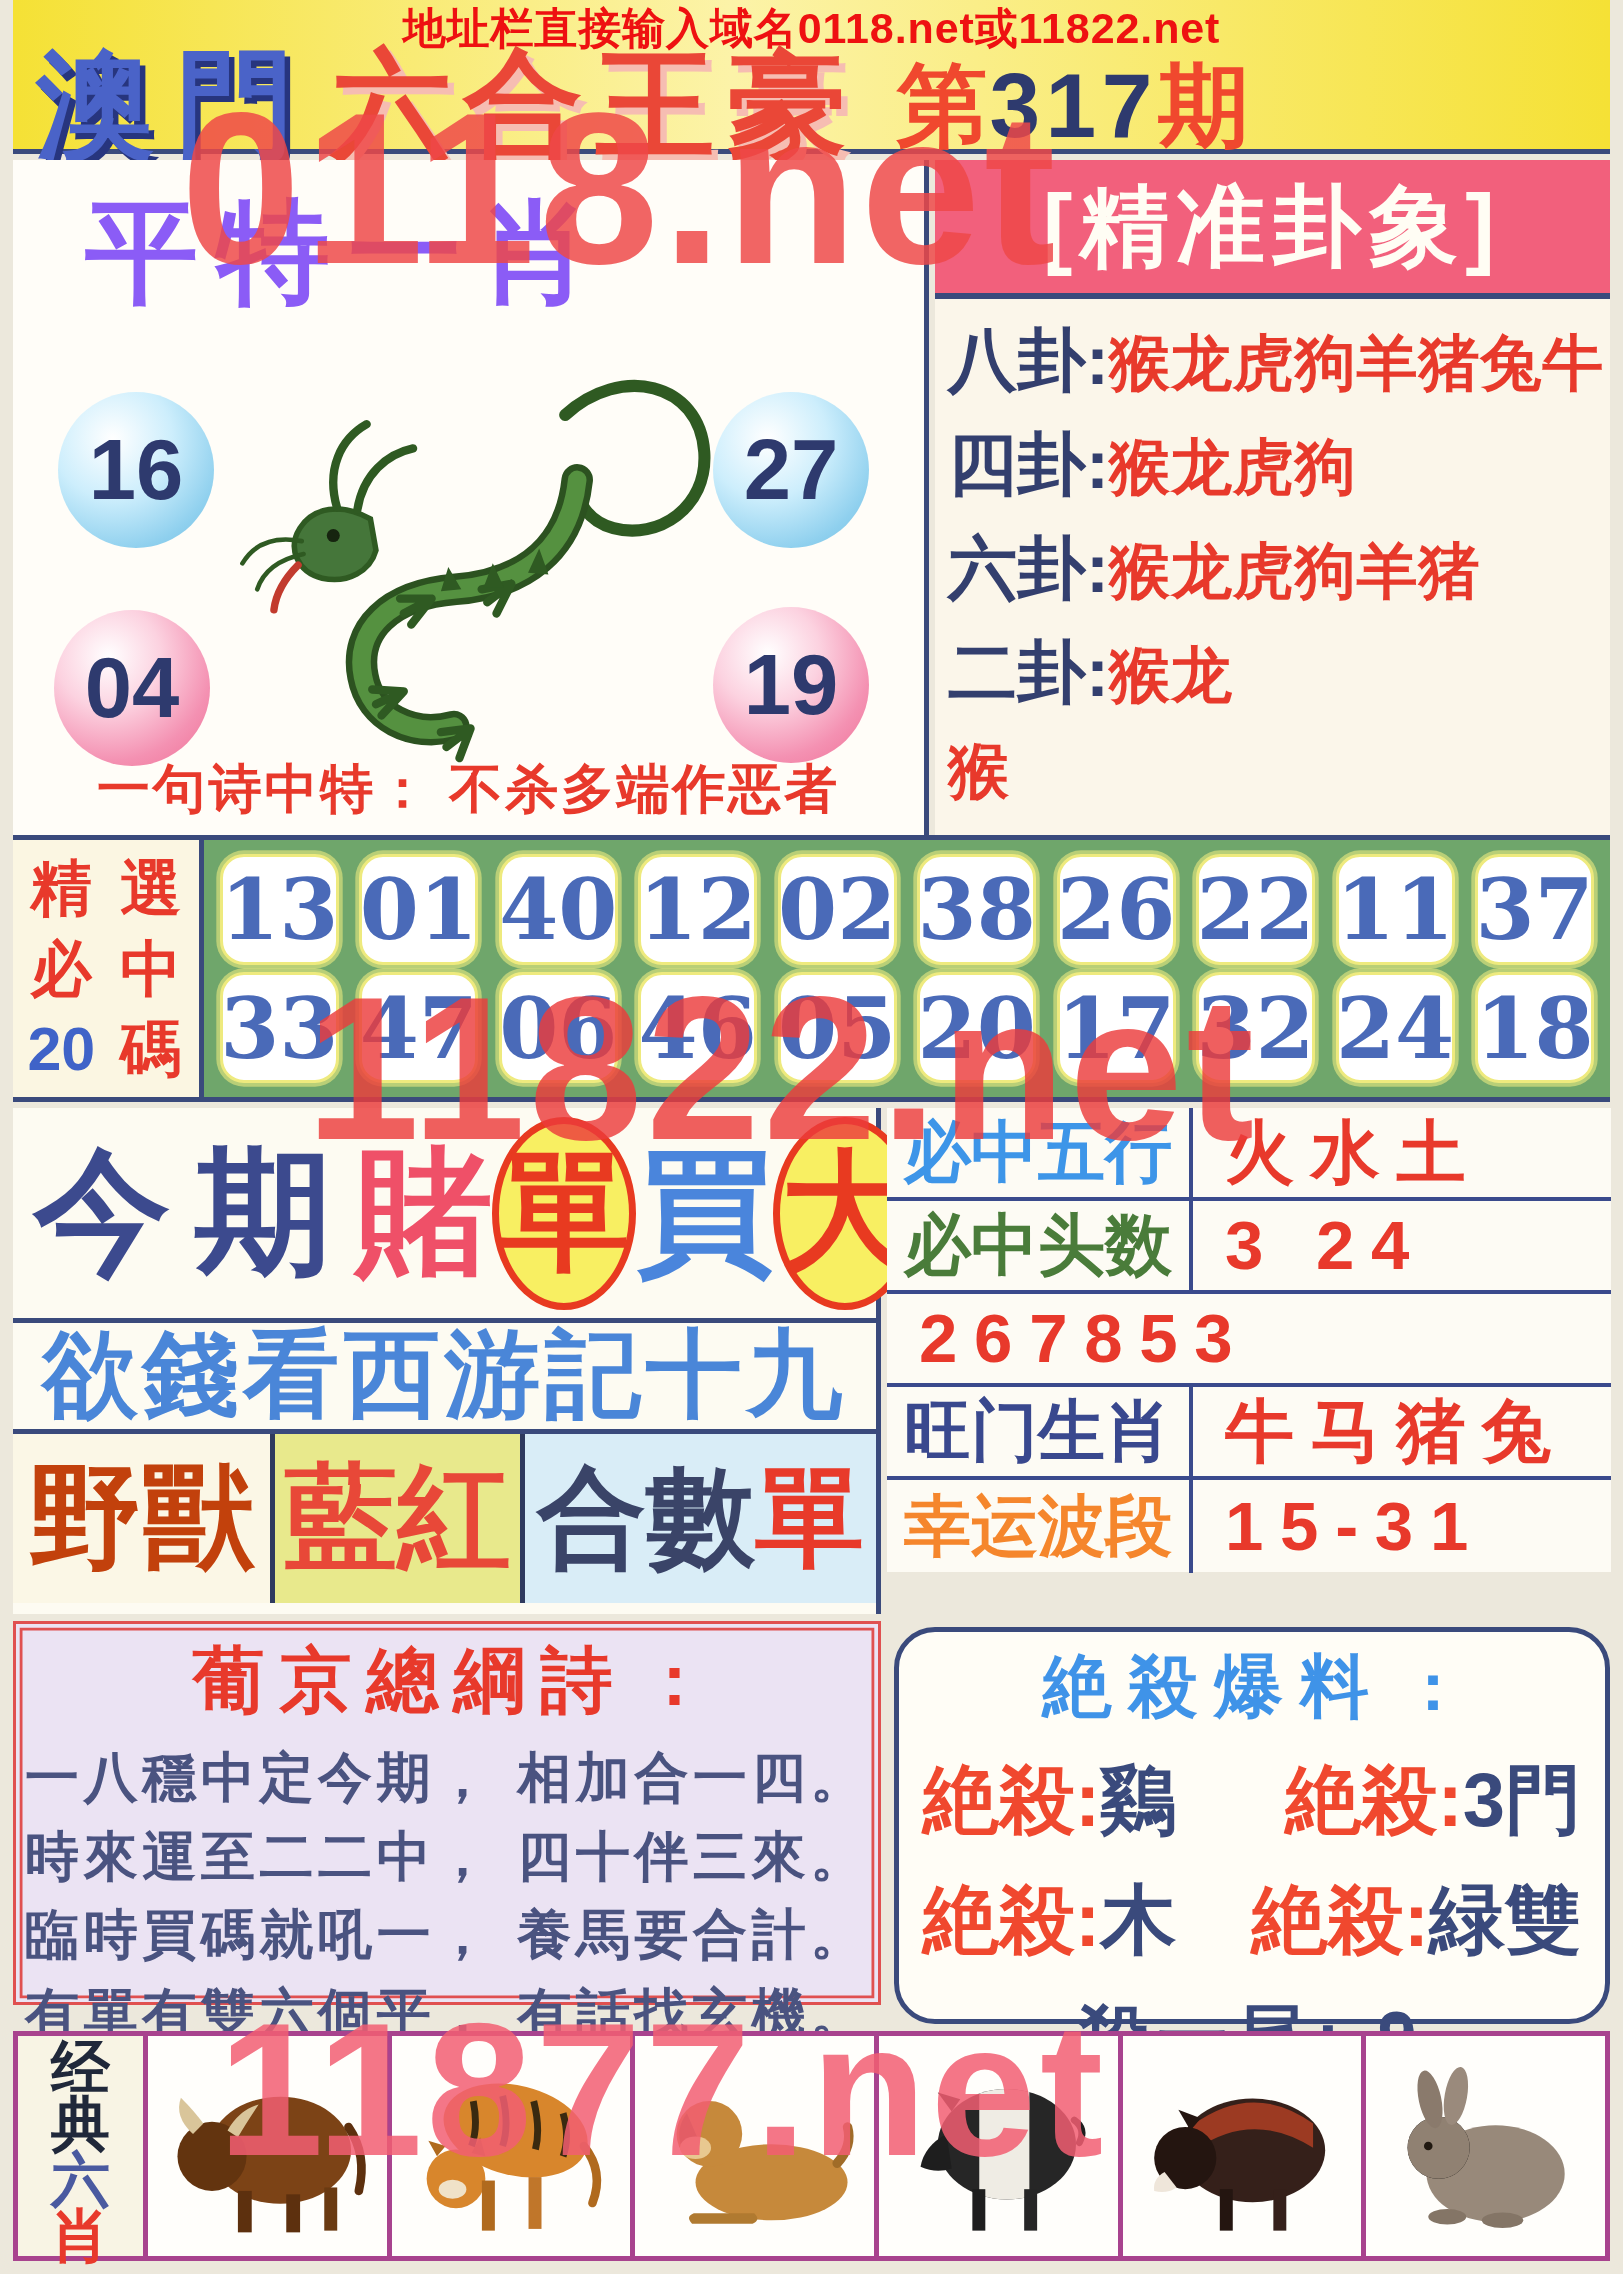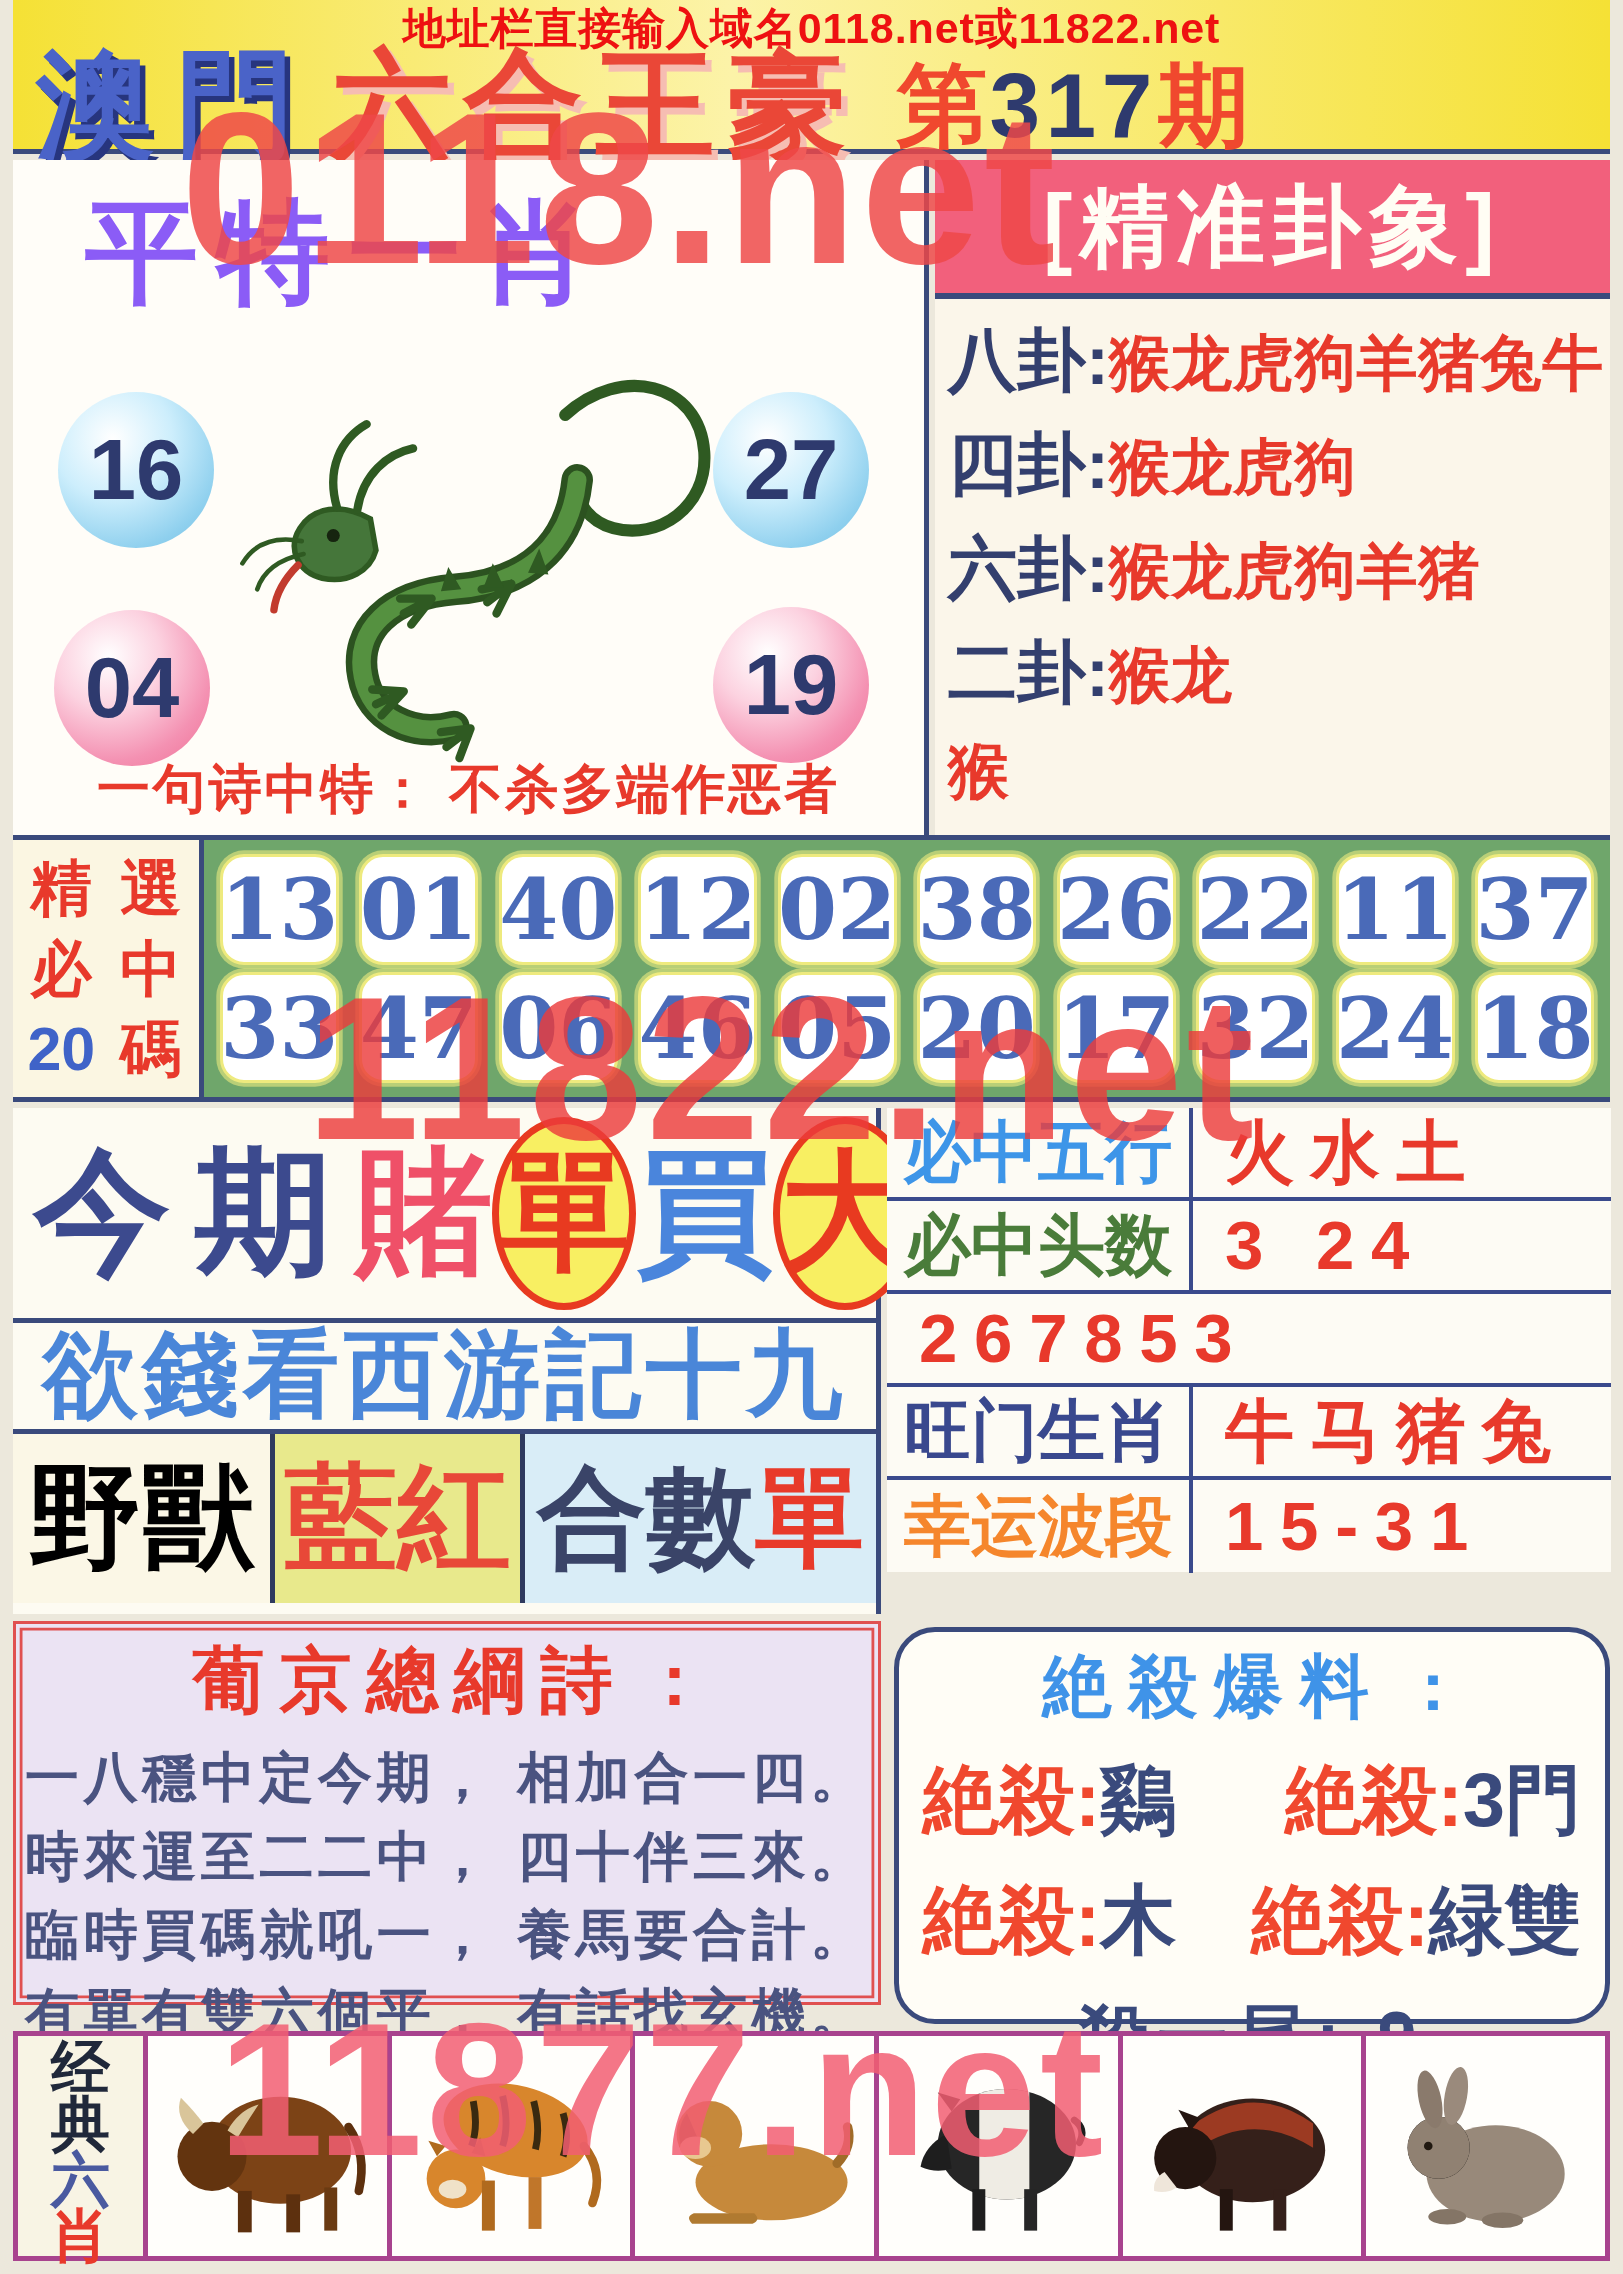--- a/index.html
+++ b/index.html
@@ -55,21 +55,21 @@
   .bet-row{height:215px;border-bottom:5.6px solid #3a4a7c;display:flex;align-items:center;justify-content:space-between;padding:0 20.4px;white-space:nowrap;}
   .bet-navy{font-size:137px;font-weight:bold;color:#3c4a8e;letter-spacing:24px;}
   .bet-pink{font-size:137px;font-weight:bold;color:#ef5068;}
   .bet-blue{font-size:137px;font-weight:bold;color:#4a85dc;}
   .bet-oval{width:147px;height:193px;border:7.4px solid #e83a20;border-radius:50%;background:#f8ef62;
     display:flex;align-items:center;justify-content:center;font-size:130px;font-weight:bold;color:#e83a20;}
   .riddle-row{height:111px;border-bottom:5.6px solid #3a4a7c;display:flex;align-items:center;justify-content:center;
     font-size:96px;font-weight:bold;color:#4a86d8;letter-spacing:4.6px;white-space:nowrap;}
   .box-row{height:169px;display:flex;}
   .bx{display:flex;align-items:center;justify-content:center;border-right:5.6px solid #2f3a5e;font-weight:bold;white-space:nowrap;}
-  .bx1{width:262px;background:#fbf7e6;color:#000000;font-size:113px;}
+  .bx1{width:262px;background:#fbf7e6;color:#c2410c;font-size:113px;}
   .bx2{width:250px;background:#e8e98c;color:#e84838;font-size:113px;}
   .bx3{flex:1;background:#d9edf7;font-size:109px;border-right:none;}
   .bx3 .navy{color:#3a4468;} .bx3 .red{color:#e83a2a;}
 
   
   .rtable{position:absolute;left:887px;top:1108px;width:724px;height:464px;background:#fdfbf4;}
   .trow{height:93px;border-bottom:4.6px solid #3a4a8c;display:flex;}
   .trow:last-child{border-bottom:none;}
   .tlabel{width:306px;border-right:4.6px solid #3a4a8c;display:flex;align-items:center;justify-content:center;
     font-size:67px;font-weight:bold;white-space:nowrap;}

